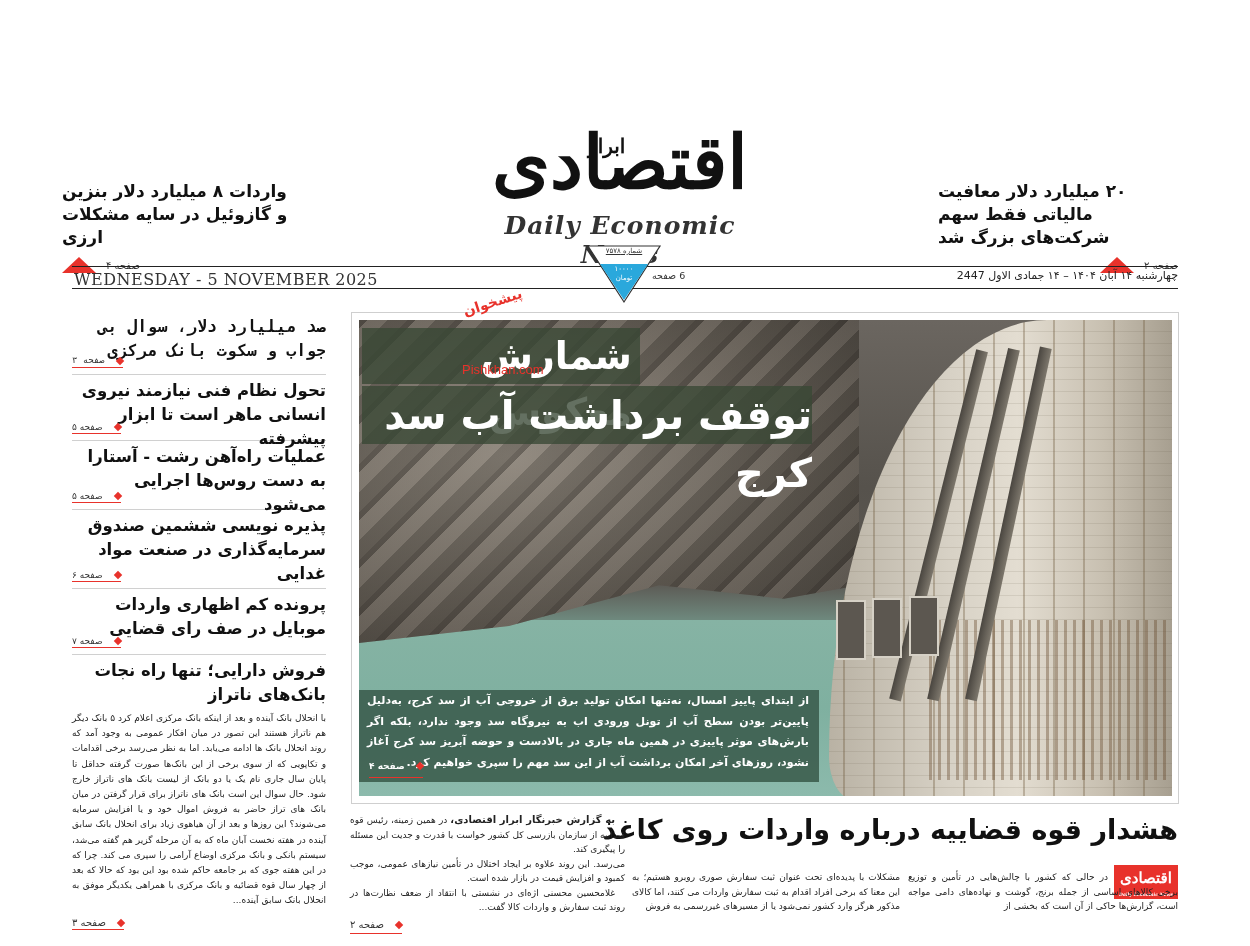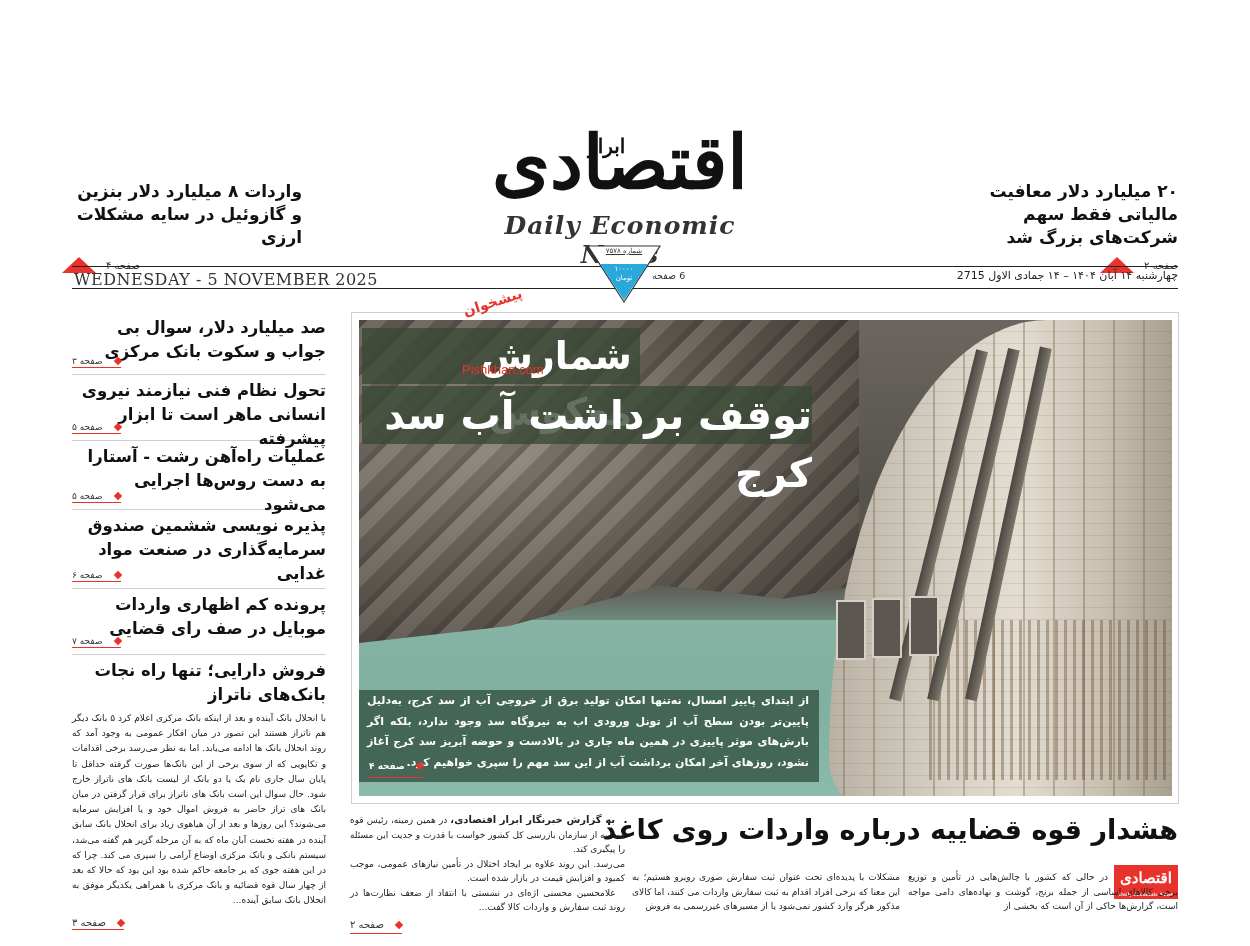--- a/index.html
+++ b/index.html
@@ -6,21 +6,21 @@
   html, body { width: 1250px; height: 946px; background: #ffffff; overflow: hidden; }
   body { position: relative; font-family: "DejaVu Sans", sans-serif; color: #111; }
 
   
   .logo-fa { position: absolute; left: 455px; top: 112px; width: 330px; height: 100px; direction: rtl; text-align: center;
     font-family: "DejaVu Serif", serif; font-weight: bold; font-size: 74px; line-height: 100px; color: #111; letter-spacing: -2px; }
   .logo-small { position: absolute; left: 588px; top: 134px; font-family: "DejaVu Serif", serif; font-size: 20px; font-weight: bold; color:#111; direction: rtl; }
   .logo-en { position: absolute; left: 470px; top: 211px; width: 300px; text-align: center;
     font-family: "DejaVu Serif", serif; font-size: 25px; color: #333; letter-spacing: 1px; font-weight: bold; font-style: italic; }
 
-  .top-news { position: absolute; width: 240px; direction: rtl; text-align: right; }
+  .top-news { position: absolute; width: 240px; direction: rtl; text-align: left; }
   .top-news .h { font-weight: bold; font-size: 17px; line-height: 23px; color: #111; }
   .top-news .pg { margin-top: 8px; display: flex; align-items: center; gap: 10px; direction: rtl; font-size: 10px; color: #333; }
   .red-tri { width: 0; height: 0; border-left: 17px solid transparent; border-right: 17px solid transparent; border-bottom: 16px solid #e8322b; }
 
   .rule { position: absolute; left: 72px; width: 1106px; height: 1px; background: #222; }
   .dateline-en { position: absolute; left: 74px; top: 270px; font-family: "DejaVu Serif", serif; font-size: 16px; color: #333; letter-spacing: 0.5px; }
   .dateline-fa { position: absolute; right: 72px; top: 269px; font-size: 11px; color: #222; direction: rtl; }
   .pages-count { position: absolute; left: 652px; top: 270px; font-size: 9.5px; color: #333; direction: rtl; }
 
   .issue-tri { position: absolute; left: 586px; top: 244px; width: 76px; height: 60px; }
@@ -94,35 +94,35 @@
   <div class="h">واردات ۸ میلیارد دلار بنزین و گازوئیل در سایه مشکلات ارزی</div>
   <div class="pg" style="justify-content:flex-end;">
     <span>صفحه ۴</span>
     <div class="red-tri"></div>
   </div>
 </div>
 
 <div class="rule" style="top:266px;"></div>
 <div class="rule" style="top:288px;"></div>
 <div class="dateline-en">WEDNESDAY - 5 NOVEMBER 2025</div>
-<div class="dateline-fa">چهارشنبه ۱۴ آبان ۱۴۰۴ – ۱۴ جمادی الاول 2715</div>
+<div class="dateline-fa">چهارشنبه ۱۴ آبان ۱۴۰۴ – ۱۴ جمادی الاول 2447</div>
 <div class="pages-count">6 صفحه</div>
 
 <svg class="issue-tri" viewBox="0 0 76 60">
   <polygon points="2,2 74,2 38,58" fill="#fff" stroke="#333" stroke-width="1.2"></polygon>
   <polygon points="14,20 62,20 38,56" fill="#2aa8dc"></polygon>
 </svg>
 <div class="issue-num">شماره ۷۵۷۸</div>
 <div class="price">
   <div>۱۰۰۰۰</div>
   <div>تومان</div>
 </div>
 
 <div class="lcol" style="top:312px;">
-  <div class="lnews" style="height:63px;">
+  <div class="lnews" style="height:63px;font-family:Liberation Mono, monospace;">
     <div class="h">صد میلیارد دلار، سوال بی جواب و سکوت بانک مرکزی</div>
     <span class="pgtag">
         <span class="dot"></span>
         <span>صفحه ۳</span>
       </span>
   </div>
   <div class="lnews" style="height:66px;">
     <div class="h">تحول نظام فنی نیازمند نیروی انسانی ماهر است تا ابزار پیشرفته</div>
     <span class="pgtag">
         <span class="dot"></span>

